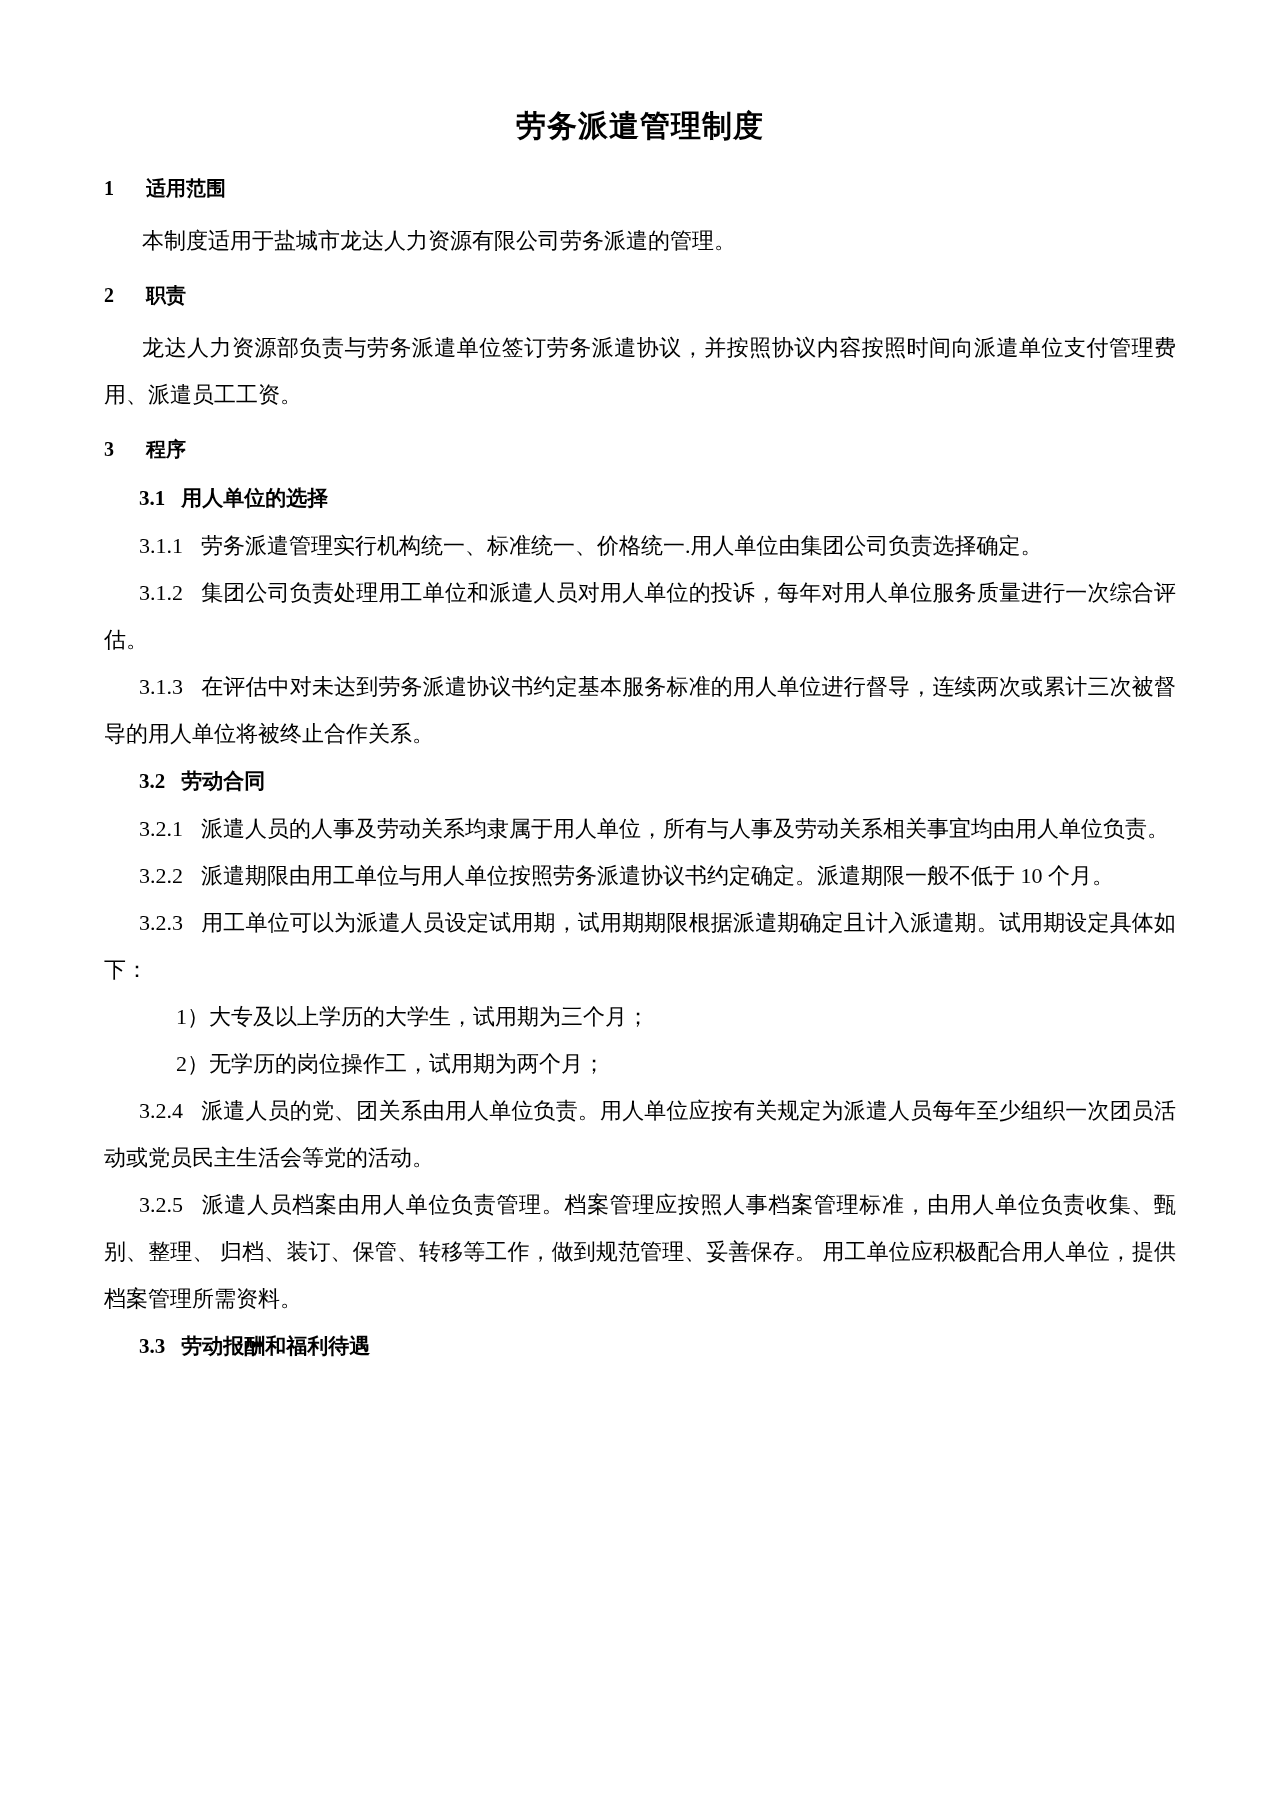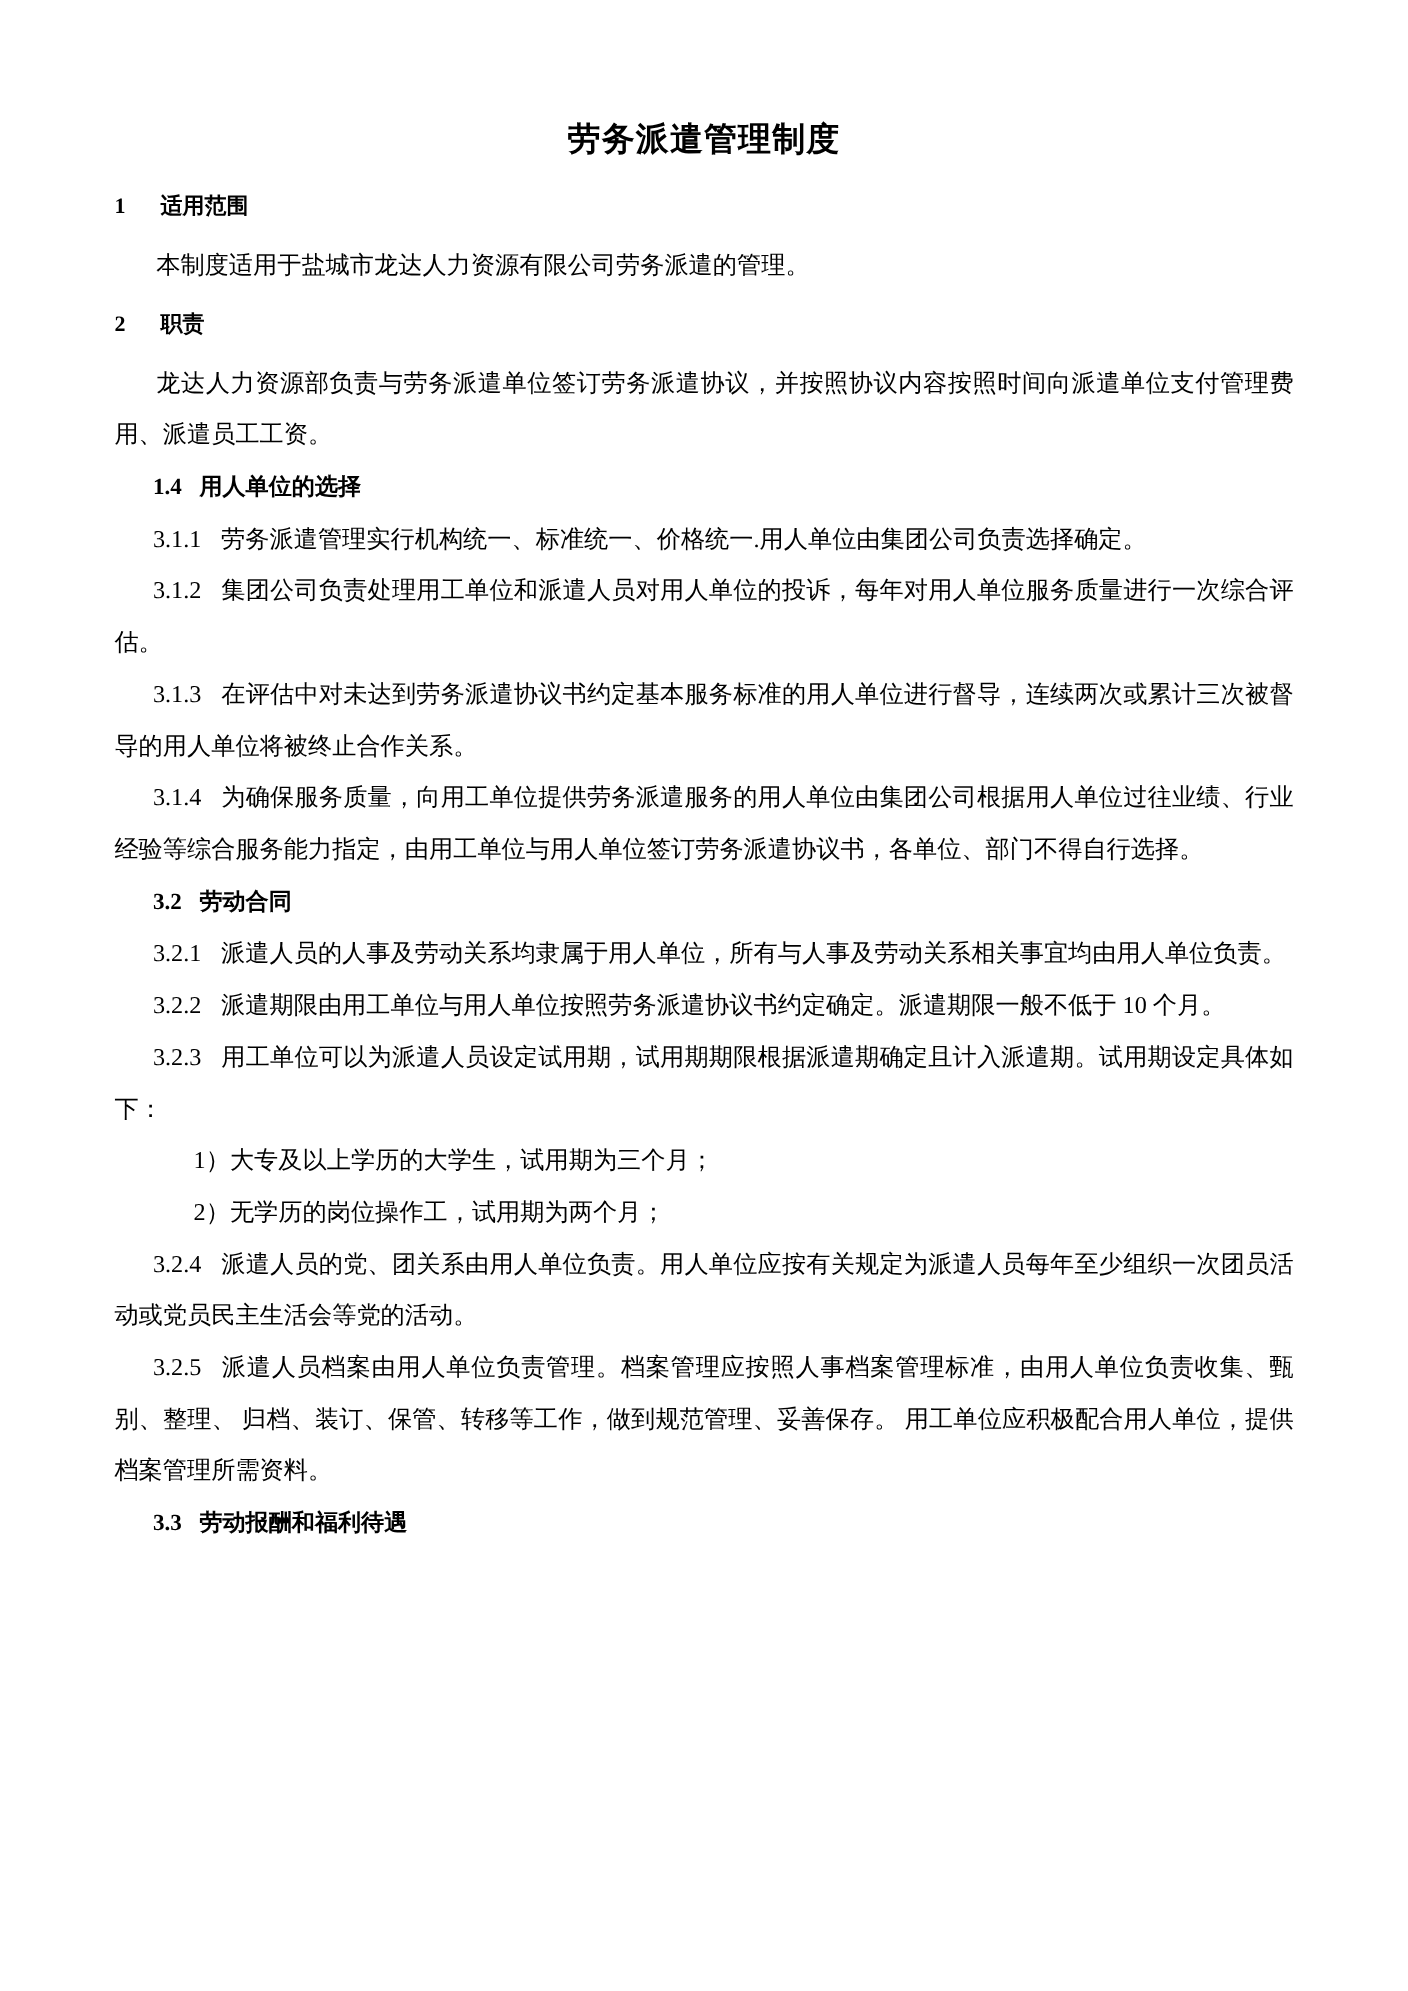--- a/index.html
+++ b/index.html
@@ -72,29 +72,31 @@
   </div>
 
   <div class="sec">
     <div class="h-l1">
       <span class="num">2</span><span>职责</span>
     </div>
     <p class="body ind">龙达人力资源部负责与劳务派遣单位签订劳务派遣协议，并按照协议内容按照时间向派遣单位支付管理费用、派遣员工工资。</p>
   </div>
 
   <div class="sec">
+    <div class="h-l1">
+      <span class="num">3</span><span>程序</span>
+    </div>
 
     <div class="subsec">
       <div class="h-l2">
-        <span class="num">1.4</span><span>用人单位的选择</span>
+        <span class="num">3.1</span><span>用人单位的选择</span>
       </div>
       <p class="body item"><span class="nm">3.1.1</span><span>劳务派遣管理实行机构统一、标准统一、价格统一.用人单位由集团公司负责选择确定。</span></p>
       <p class="body item"><span class="nm">3.1.2</span><span>集团公司负责处理用工单位和派遣人员对用人单位的投诉，每年对用人单位服务质量进行一次综合评估。</span></p>
       <p class="body item"><span class="nm">3.1.3</span><span>在评估中对未达到劳务派遣协议书约定基本服务标准的用人单位进行督导，连续两次或累计三次被督导的用人单位将被终止合作关系。</span></p>
-      <p class="body item"><span class="nm">3.1.4</span><span>为确保服务质量，向用工单位提供劳务派遣服务的用人单位由集团公司根据用人单位过往业绩、行业经验等综合服务能力指定，由用工单位与用人单位签订劳务派遣协议书，各单位、部门不得自行选择。</span></p>
     </div>
 
     <div class="subsec">
       <div class="h-l2">
         <span class="num">3.2</span><span>劳动合同</span>
       </div>
       <p class="body item"><span class="nm">3.2.1</span><span>派遣人员的人事及劳动关系均隶属于用人单位，所有与人事及劳动关系相关事宜均由用人单位负责。</span></p>
       <p class="body item"><span class="nm">3.2.2</span><span>派遣期限由用工单位与用人单位按照劳务派遣协议书约定确定。派遣期限一般不低于 10 个月。</span></p>
       <p class="body item"><span class="nm">3.2.3</span><span>用工单位可以为派遣人员设定试用期，试用期期限根据派遣期确定且计入派遣期。试用期设定具体如下：</span></p>
       <p class="body sub">1）大专及以上学历的大学生，试用期为三个月；</p>

